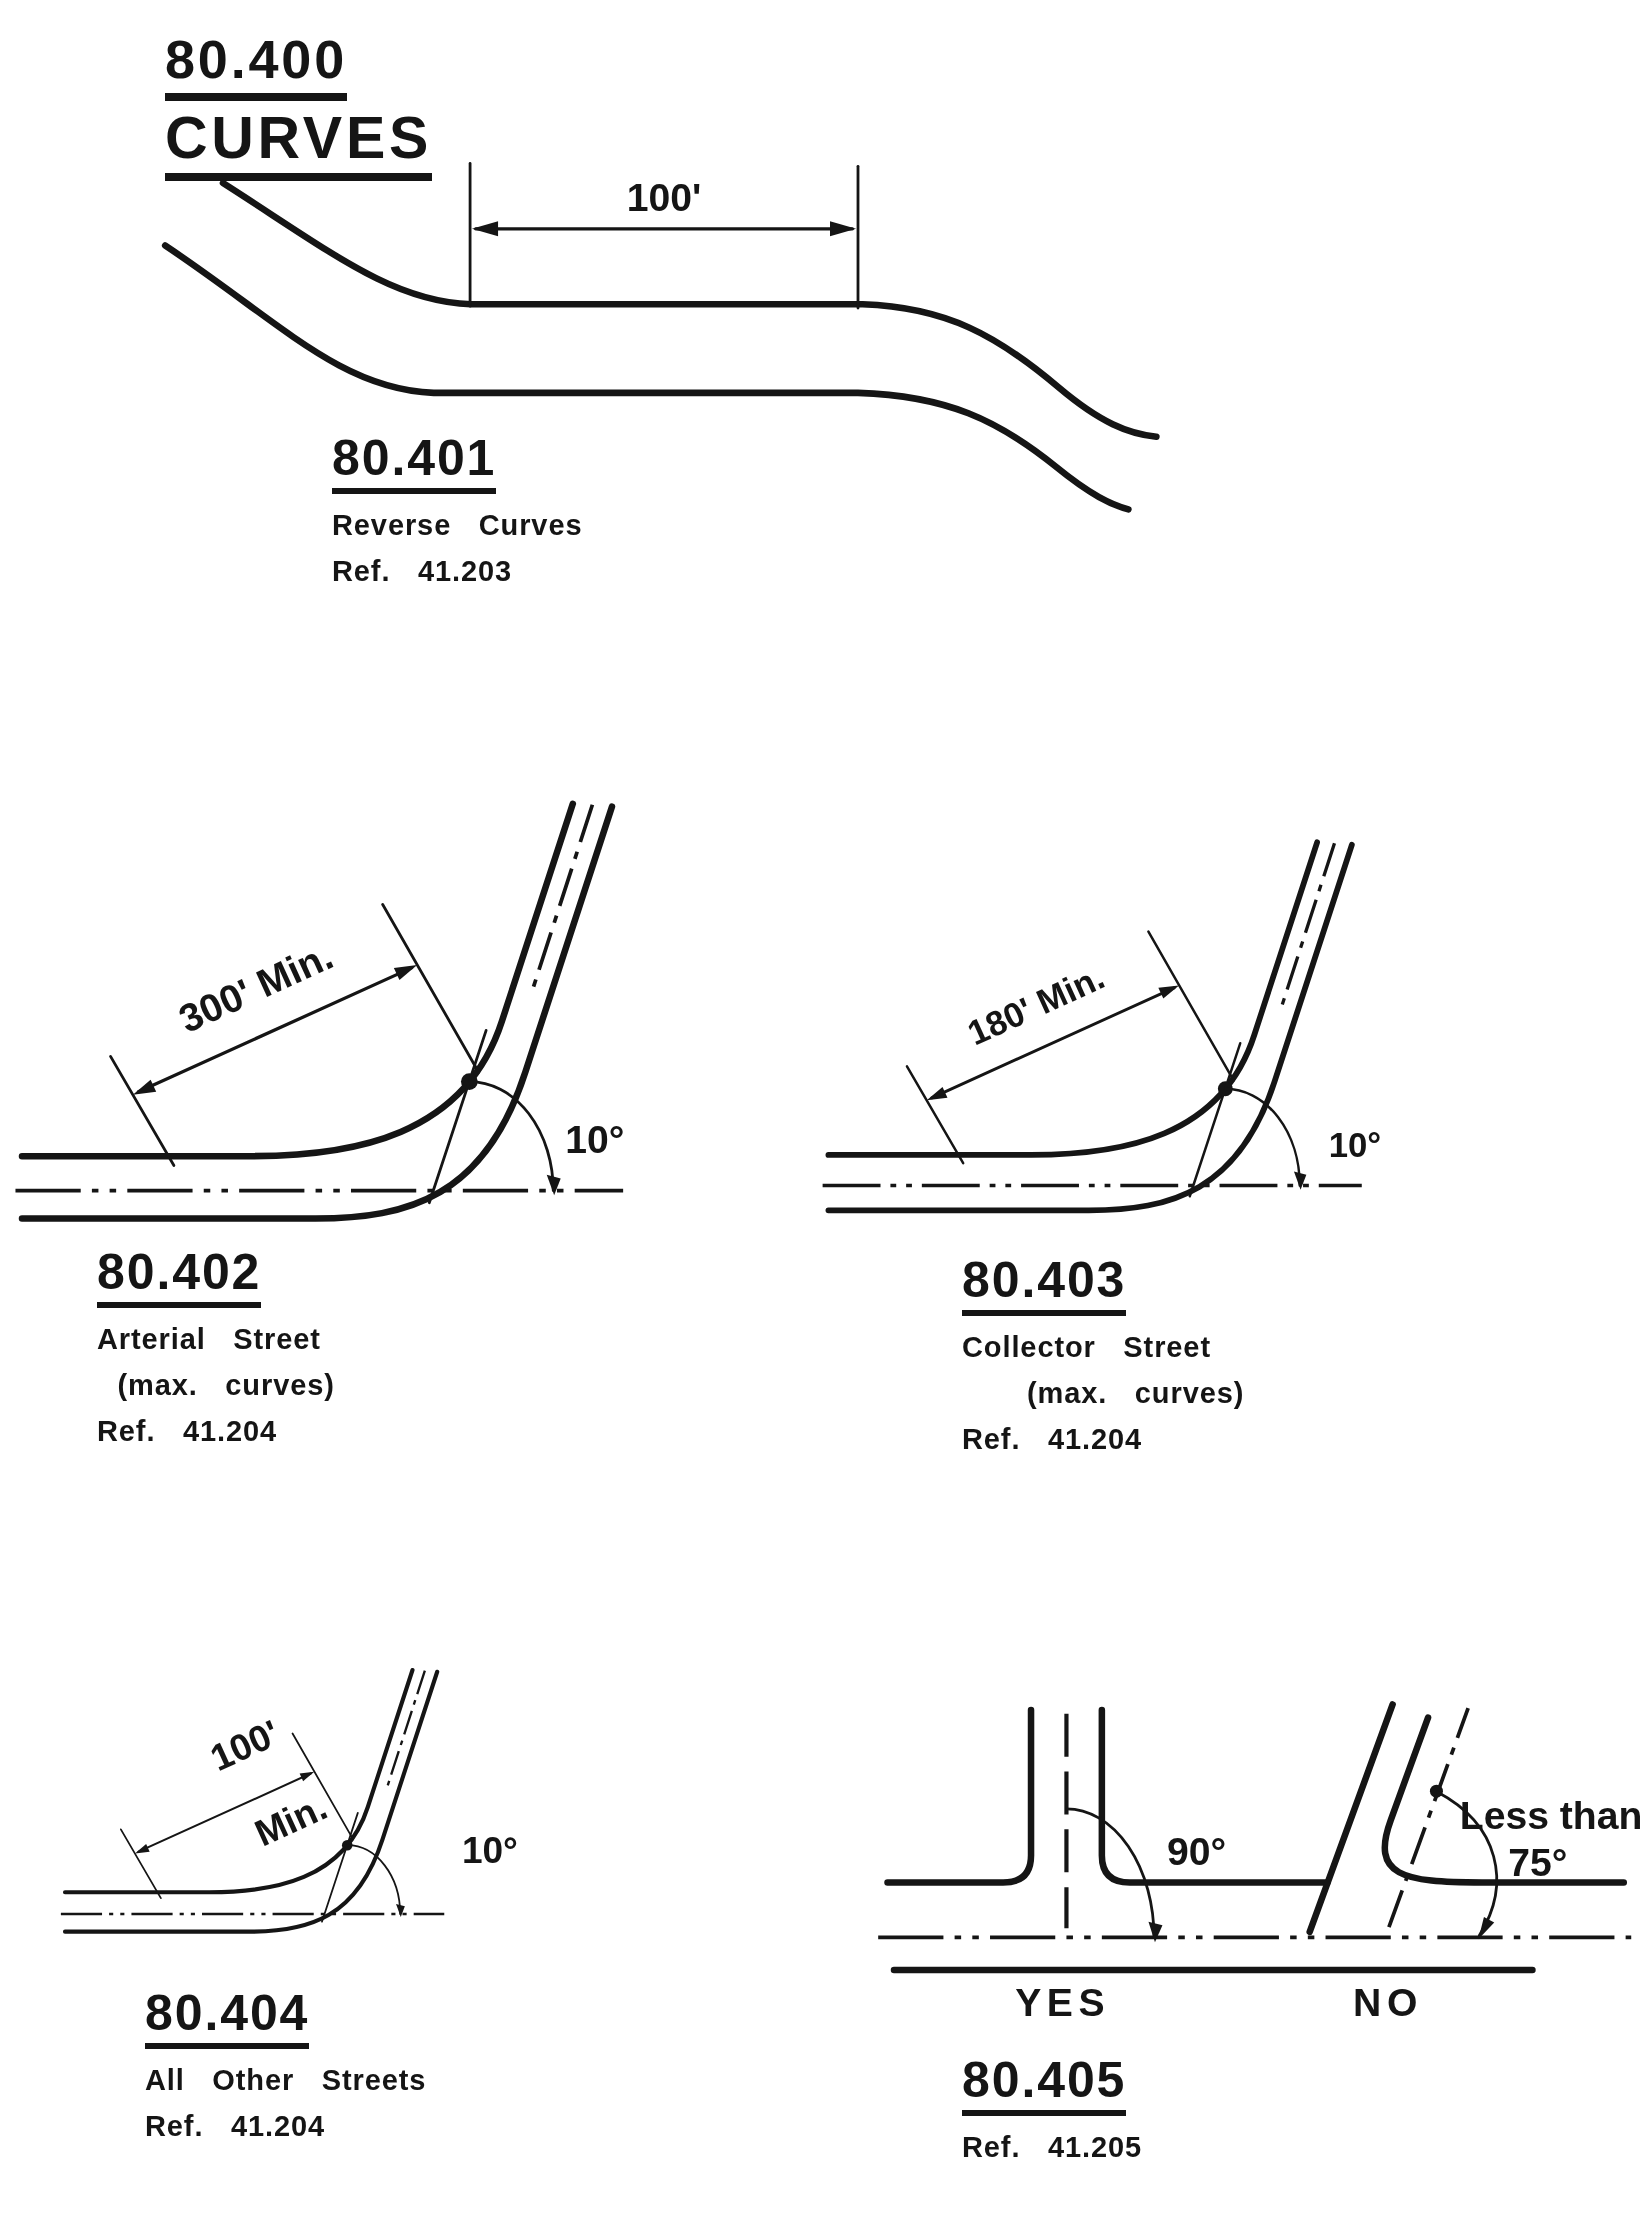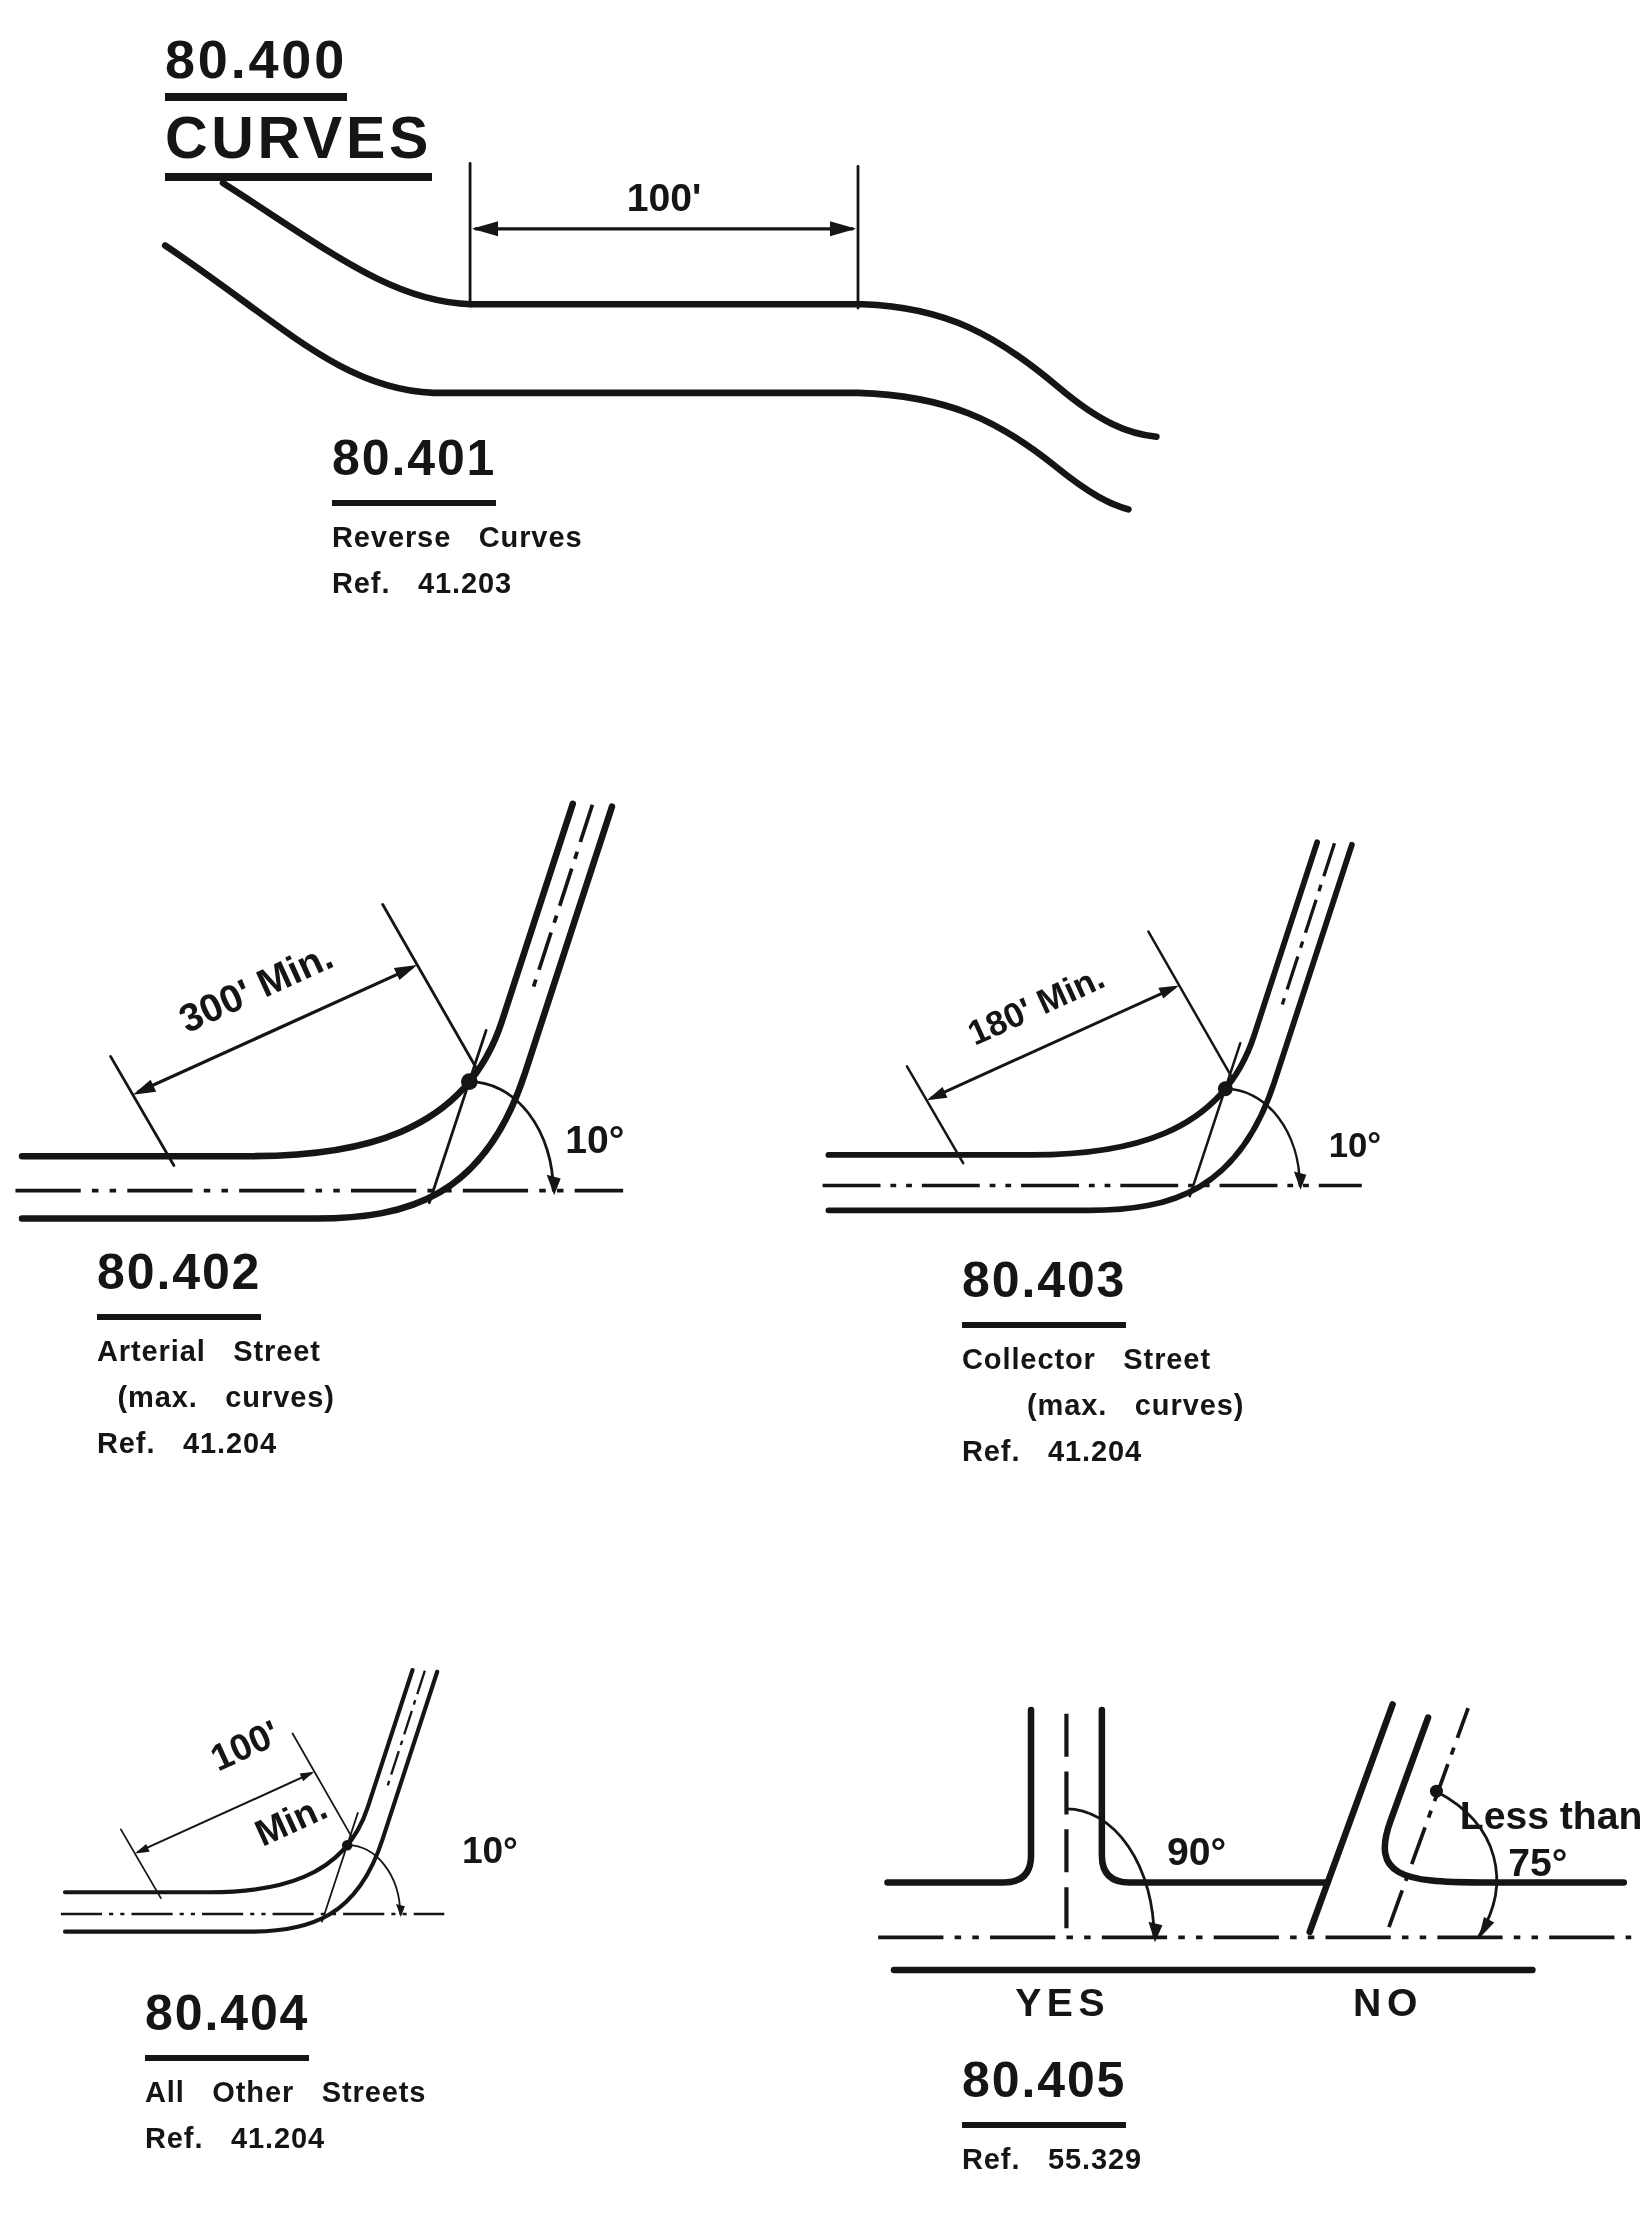--- a/index.html
+++ b/index.html
@@ -10,21 +10,21 @@
   svg text{font-family:"Liberation Sans",sans-serif;font-weight:bold;fill:#151515;}
 
   
   .title-num{font-size:54px;font-weight:bold;letter-spacing:2.8px;
              border-bottom:8.4px solid #151515;padding-bottom:7px;display:inline-block;line-height:1.0;}
   .title-word{font-size:59px;font-weight:bold;letter-spacing:3.7px;margin-top:8.4px;
               border-bottom:8.4px solid #151515;padding-bottom:4.7px;display:inline-block;line-height:1.0;}
 
   
   .sec-num{font-size:50px;font-weight:bold;letter-spacing:1.9px;line-height:1.0;
-           border-bottom:6.5px solid #151515;padding-bottom:17px;display:inline-block;}
+           border-bottom:6.5px solid #151515;padding-bottom:5px;display:inline-block;}
   .sec-line{font-size:29px;font-weight:bold;letter-spacing:0.9px;word-spacing:18.6px;
             margin-top:17px;line-height:1.0;white-space:nowrap;}
   .indent20{margin-left:20.5px;}
   .indent70{margin-left:65px;}
 
   
   .thick{fill:none;stroke:#151515;stroke-width:7;stroke-linecap:round;stroke-linejoin:round;}
   .cl{fill:none;stroke:#151515;stroke-width:4;stroke-linecap:butt;stroke-dasharray:70 12 7 12 7 12;}
   .cldash{fill:none;stroke:#151515;stroke-width:4.5;stroke-linecap:butt;stroke-dasharray:46 16;}
   .clskew{fill:none;stroke:#151515;stroke-width:4;stroke-linecap:butt;stroke-dasharray:42 11 8 11;}
@@ -145,17 +145,17 @@
 
     <path class="cl" d="M 12 306 H 820"></path>
     <path class="thick" d="M 29 341 H 714"></path>
 
     <text x="210" y="390" font-size="42" text-anchor="middle" letter-spacing="6">YES</text>
     <text x="559" y="390" font-size="42" text-anchor="middle" letter-spacing="6">NO</text>
   </svg>
 
   <div class="abs" style="left:962px;top:2055px;">
     <div><span class="sec-num">80.405</span></div>
-    <div class="sec-line">Ref. 55.329</div>
+    <div class="sec-line">Ref. 41.205</div>
   </div>
 
 </div>
 
 
 </body></html>

